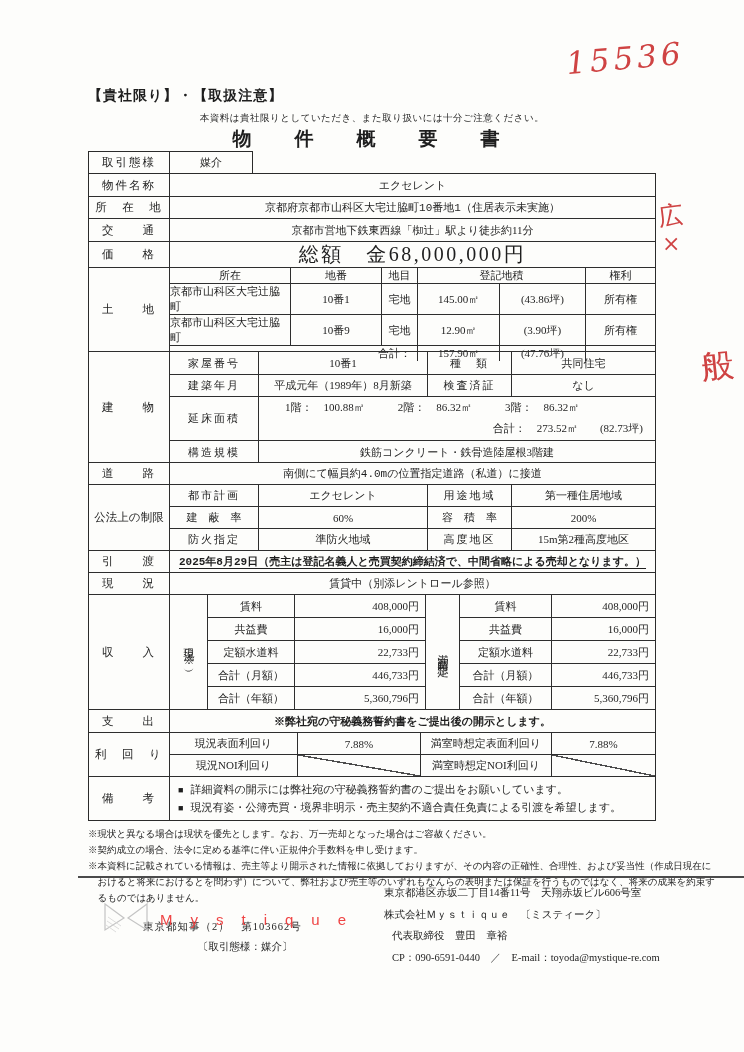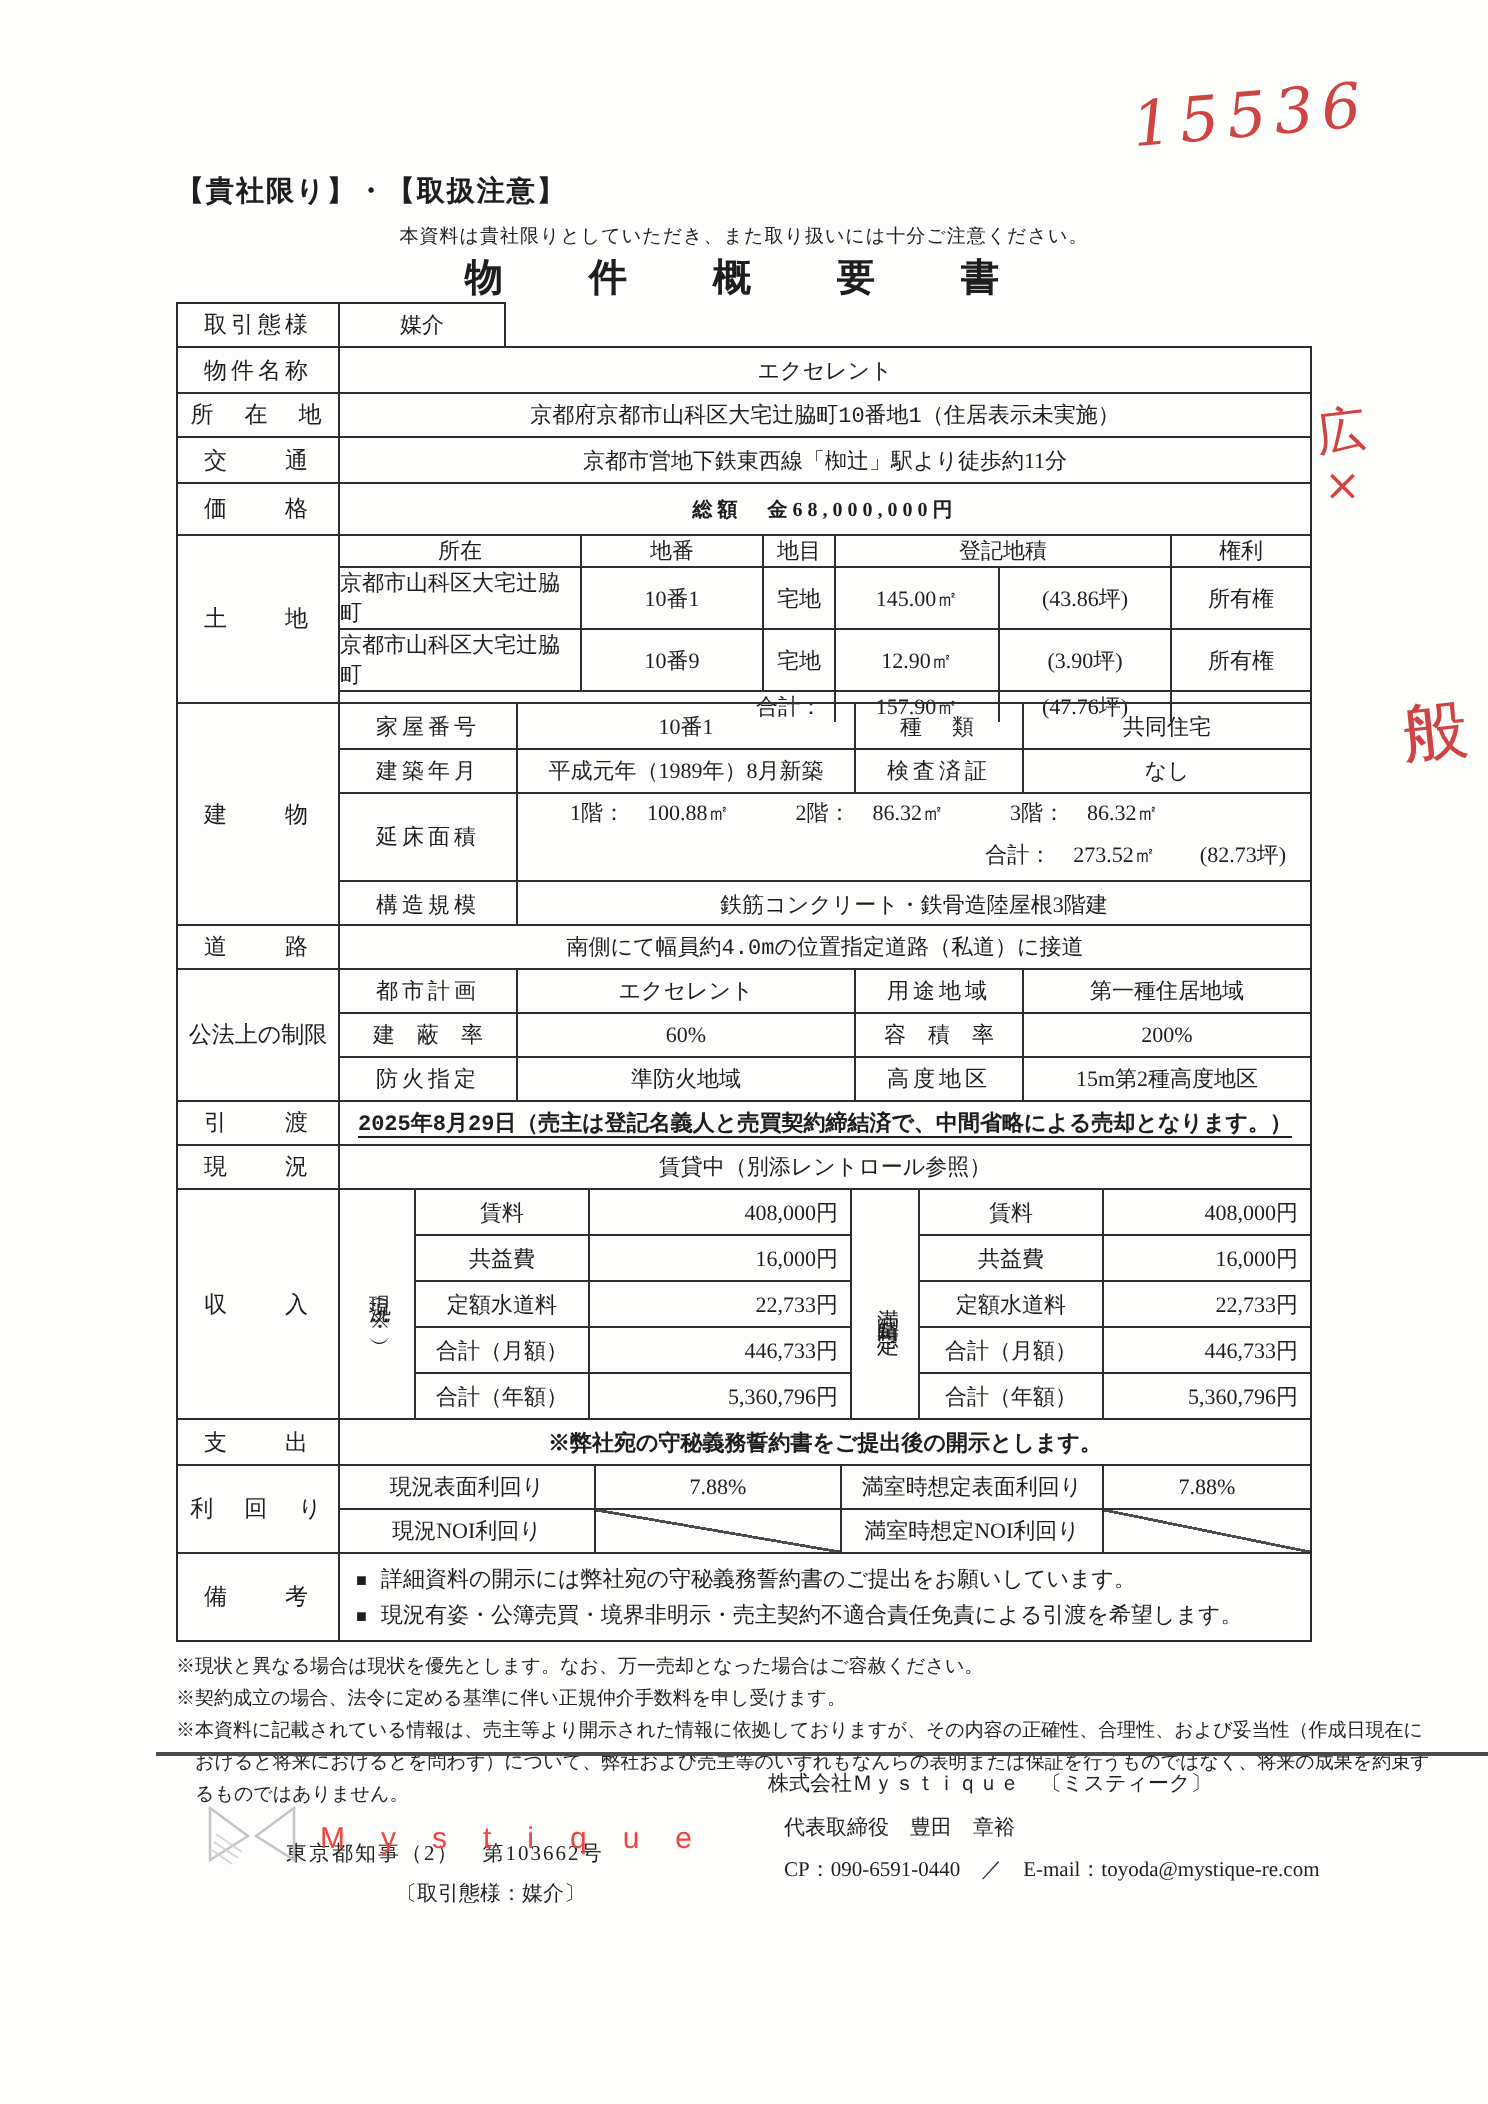--- a/index.html
+++ b/index.html
@@ -35,21 +35,21 @@
   .bold{font-weight:bold;}
   .und{text-decoration:underline;text-underline-offset:3px;}
   .diag{background:linear-gradient(to top right,transparent calc(50% - .7px),#4c4c4c calc(50% - .7px),#4c4c4c calc(50% + .7px),transparent calc(50% + .7px));}
   
   .row1{left:88px;top:151px;width:165px;height:23px;display:flex;}
   .row1 .val{font-size:11px;}
   
   .tbl{left:88px;top:173px;width:568px;display:flex;flex-direction:column;}
   .h22{height:22px;font-family:Liberation Mono, monospace;} .h23{height:23px;} .h26{height:26px;} .h44{height:44px;}
   .h84{height:84px;} .h111{height:111px;} .h66{height:66px;} .h115{height:115px;}
-  .price-val{font-size:10px;font-weight:bold;letter-spacing:2.5px;}
+  .price-val{font-size:20px;font-weight:normal;letter-spacing:2.5px;}
   .fa-line1{padding-left:26px;font-size:11px;line-height:21px;}
   .fa-line2{text-align:right;padding-right:12px;font-size:11px;line-height:21px;}
   .remarks-body{flex:1;display:flex;flex-direction:column;justify-content:center;gap:3px;padding:2px 8px;}
   .remark-item{display:flex;gap:7px;font-size:11px;align-items:center;}
   .bullet{font-size:9px;}
   
   .footnotes{left:88px;top:826px;width:628px;font-size:9.5px;line-height:16px;color:#222;}
   .footnote{padding-left:1em;text-indent:-1em;}
   .rule{left:78px;top:876px;width:666px;border-top:2px solid #4b4b4b;height:0;}
   .license{left:143px;top:920px;font-size:10.5px;letter-spacing:1px;}
@@ -307,18 +307,19 @@
     <svg width="48" height="40" viewBox="0 0 48 40">
       <path d="M3 7 L22 21 L3 33 Z" fill="none" stroke="#c4c4c4" stroke-width="1.2"></path>
       <path d="M45 7 L26 21 L45 33 Z" fill="none" stroke="#c4c4c4" stroke-width="1.2"></path>
       <path d="M5 24 L17 32 M4 28 L14 35 M6 20 L19 29" stroke="#d4d4d4" stroke-width="0.8"></path>
     </svg>
   </div>
   <div class="abs brand">Mystique</div>
   <div class="abs trade-note">〔取引態様：媒介〕</div>
 
   <div class="abs company-block">
+    <div>東京都港区赤坂二丁目14番11号　天翔赤坂ビル606号室</div>
     <div>株式会社Ｍｙｓｔｉｑｕｅ　〔ミスティーク〕</div>
     <div class="ind">代表取締役　豊田　章裕</div>
     <div class="ind">CP：090-6591-0440　／　E-mail：toyoda@mystique-re.com</div>
   </div>
 
 </div>
 
 </body></html>

